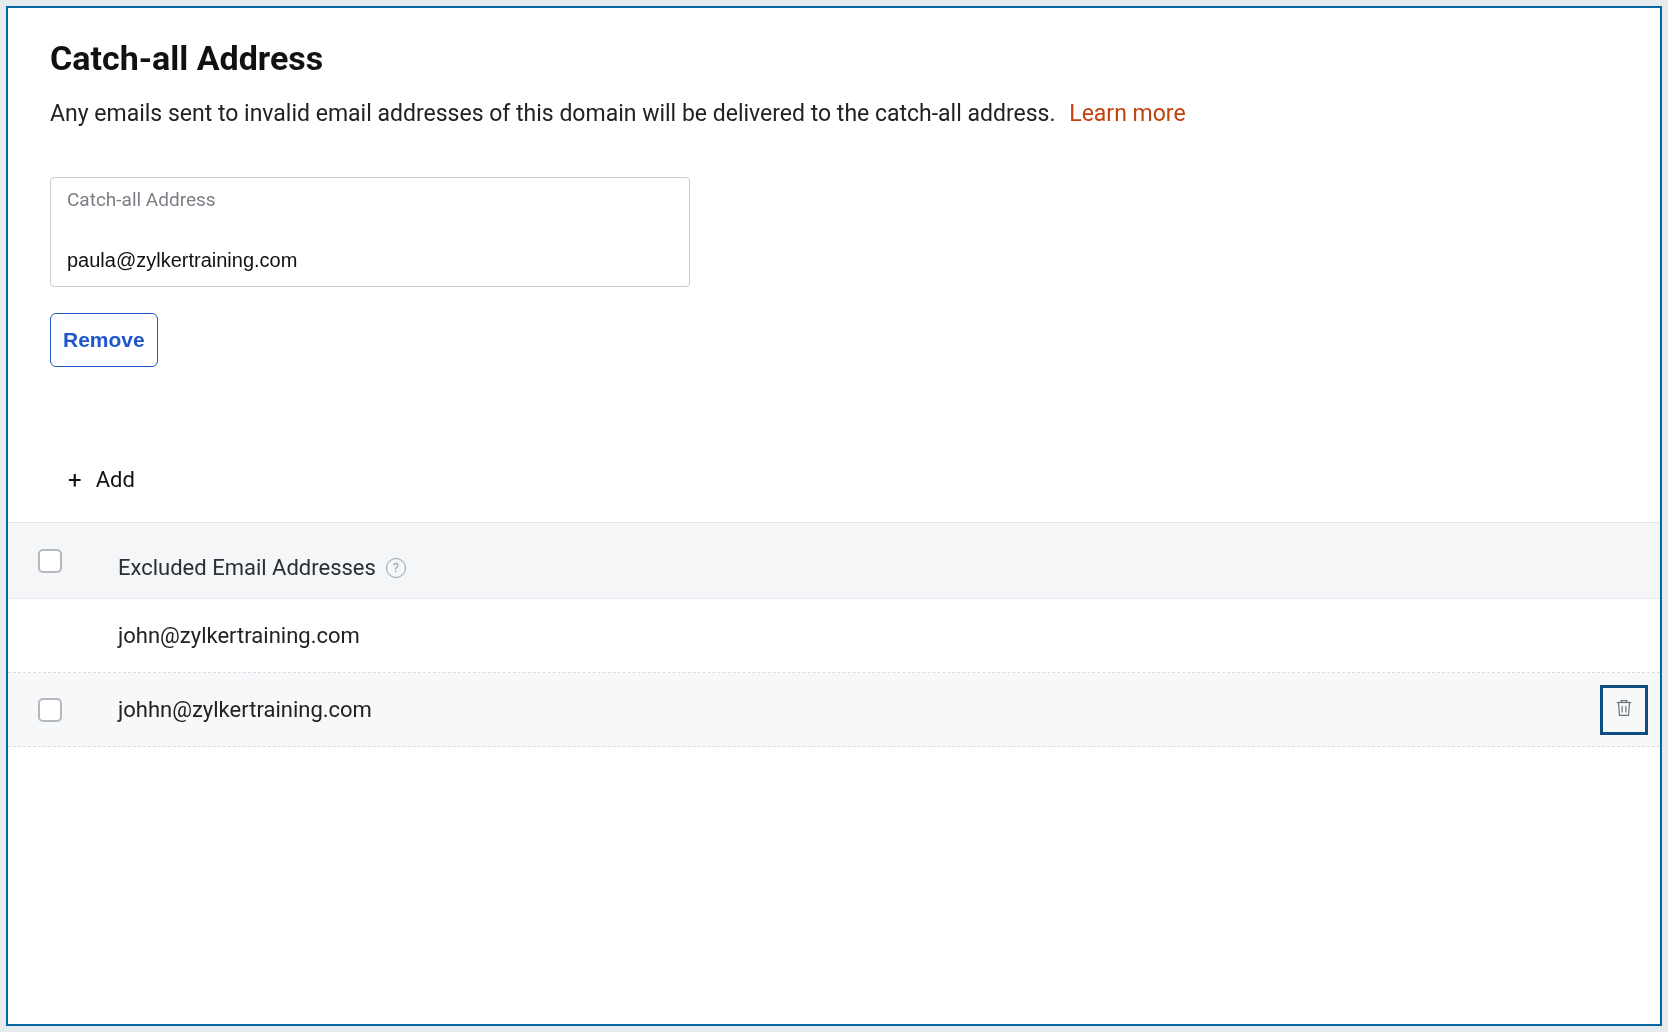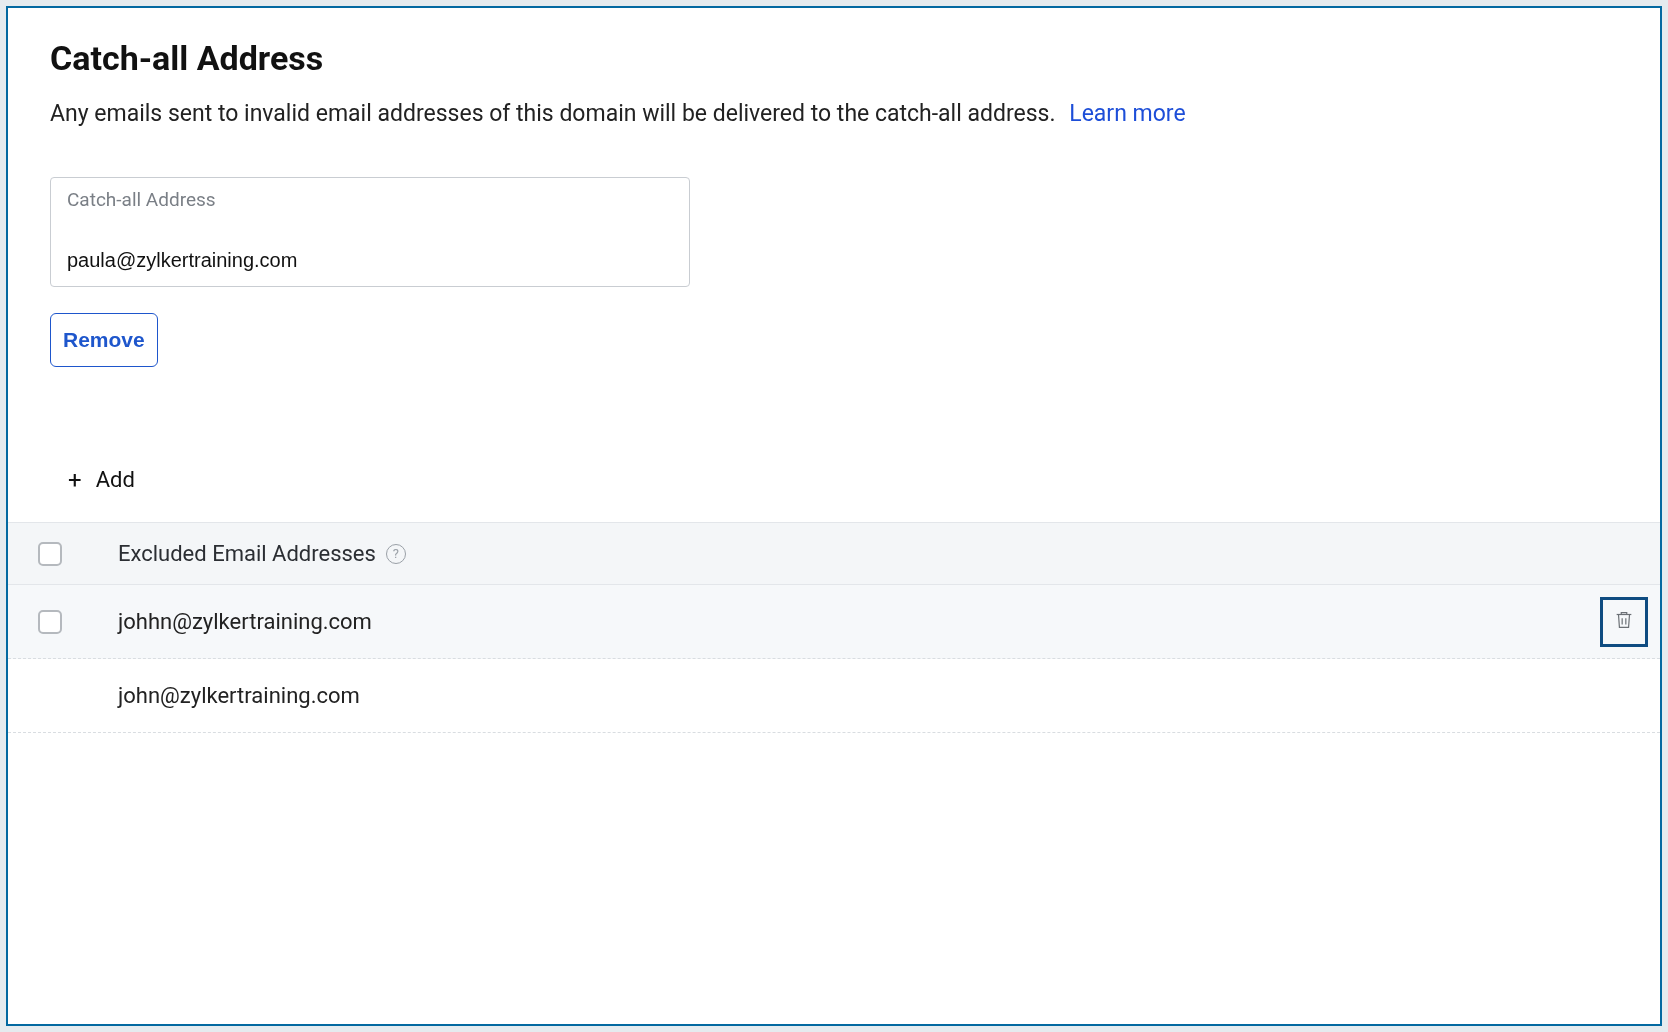--- a/index.html
+++ b/index.html
@@ -25,21 +25,21 @@
       font-weight: 700;
       color: #111;
       margin-bottom: 22px;
     }
     .subtitle-row {
       font-size: 23px;
       color: #222;
       margin-bottom: 50px;
     }
     .learn-more {
-      color: #1d4ed8;
+      color: #c2410c;
       text-decoration: none;
       margin-left: 8px;
       font-size: 23px;
     }
     .field-wrap {
       width: 640px;
       border: 1px solid #c9cdd2;
       border-radius: 4px;
       padding: 10px 16px 14px 16px;
       margin-bottom: 26px;
@@ -105,20 +105,21 @@
       flex-shrink: 0;
       cursor: pointer;
     }
     .col-label {
       font-size: 22px;
       color: #2b2e33;
       margin-left: 56px;
       display: flex;
       align-items: center;
       gap: 10px;
+      margin-top: 14px;
     }
     .help-icon {
       width: 20px;
       height: 20px;
       border: 1.5px solid #9aa0a7;
       border-radius: 50%;
       display: inline-flex;
       align-items: center;
       justify-content: center;
       font-size: 13px;
@@ -189,31 +190,31 @@
 
   <div class="table">
     <div class="table-header">
       <div class="checkbox"></div>
       <div class="col-label">
         <span>Excluded Email Addresses</span>
         <span class="help-icon">?</span>
       </div>
     </div>
     <div id="rows-container">
+        <div class="table-row">
+          <span class="row-email">john@zylkertraining.com</span>
+        </div>
         <div class="table-row hovered">
           <div class="checkbox"></div>
           <span class="row-email with-cb">johhn@zylkertraining.com</span>
           <div class="trash-wrap">
             <span class="trash-icon"><svg viewBox="0 0 24 24">
                 <path d="M4 6h16"></path>
                 <path d="M9 6V4h6v2"></path>
                 <path d="M6 6l1 14h10l1-14"></path>
                 <path d="M10 10v7"></path>
                 <path d="M14 10v7"></path>
               </svg></span>
           </div>
         </div>
-        <div class="table-row">
-          <span class="row-email">john@zylkertraining.com</span>
-        </div>
       </div>
   </div>
 </div>
 
 </body></html>

